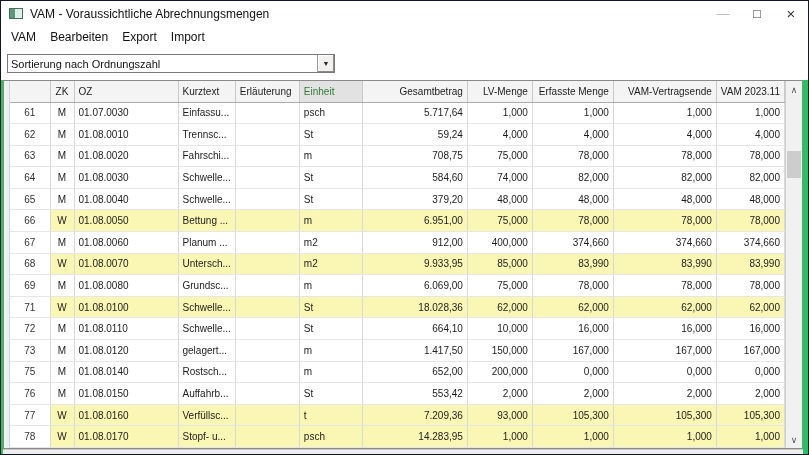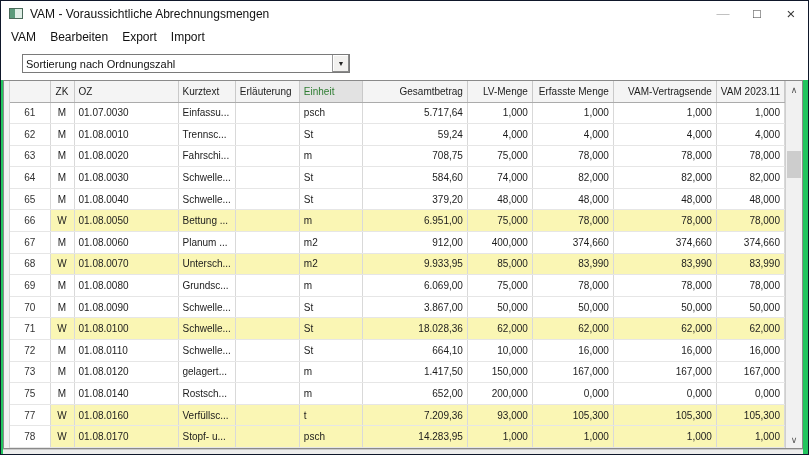--- a/index.html
+++ b/index.html
@@ -16,21 +16,21 @@
   .win-btn { width:34px; text-align:center; line-height:25px; font-size:13px; color:#3a3a3a; cursor:default; }
   .win-btn.min { color:#b9b9b9; }
   .win-btn.close { font-size:15px; }
 
   
   .menubar { height:22px; display:flex; align-items:center; padding-left:3px;
              font-size:12px; color:#111; background:#fff; }
   .menu-item { padding:3px 7px; }
 
   
-  .combo-row { height:32px; padding:6px 0 0 21px; background:#fff; }
+  .combo-row { height:32px; padding:6px 0 0 6px; background:#fff; }
   .combobox { width:328px; height:19px; border:1px solid #7a7a7a; display:flex;
               align-items:center; background:#fff; font-size:11px; }
   .combo-value { flex:1; padding-left:3px; color:#111; white-space:nowrap; overflow:hidden; }
   .combo-btn { width:17px; height:17px; background:#f2f1ef; border-left:1px solid #9a9a9a;
                box-shadow:inset -1px -1px 0 #8a8a8a, inset 1px 1px 0 #ffffff;
                display:flex; align-items:center; justify-content:center;
                font-size:7px; color:#222; }
 
   
   .grid { position:relative; margin-left:2px; width:800px; height:369px;
@@ -228,33 +228,20 @@
             <td class="c-oz">01.08.0080</td>
             <td class="c-kurztext">Grundsc...</td>
             <td class="c-erlaeuterung"></td>
             <td class="c-einheit">m</td>
             <td class="c-gesamtbetrag">6.069,00</td>
             <td class="c-lv_menge">75,000</td>
             <td class="c-erfasste_menge">78,000</td>
             <td class="c-vam_vertragsende">78,000</td>
             <td class="c-vam_2023_11">78,000</td>
           </tr>
-          <tr>
-            <td class="c-num">70</td>
-            <td class="c-zk">M</td>
-            <td class="c-oz">01.08.0090</td>
-            <td class="c-kurztext">Schwelle...</td>
-            <td class="c-erlaeuterung"></td>
-            <td class="c-einheit">St</td>
-            <td class="c-gesamtbetrag">3.867,00</td>
-            <td class="c-lv_menge">50,000</td>
-            <td class="c-erfasste_menge">50,000</td>
-            <td class="c-vam_vertragsende">50,000</td>
-            <td class="c-vam_2023_11">50,000</td>
-          </tr>
           <tr class="hl">
             <td class="c-num">71</td>
             <td class="c-zk">W</td>
             <td class="c-oz">01.08.0100</td>
             <td class="c-kurztext">Schwelle...</td>
             <td class="c-erlaeuterung"></td>
             <td class="c-einheit">St</td>
             <td class="c-gesamtbetrag">18.028,36</td>
             <td class="c-lv_menge">62,000</td>
             <td class="c-erfasste_menge">62,000</td>
@@ -292,20 +279,33 @@
             <td class="c-zk">M</td>
             <td class="c-oz">01.08.0140</td>
             <td class="c-kurztext">Rostsch...</td>
             <td class="c-erlaeuterung"></td>
             <td class="c-einheit">m</td>
             <td class="c-gesamtbetrag">652,00</td>
             <td class="c-lv_menge">200,000</td>
             <td class="c-erfasste_menge">0,000</td>
             <td class="c-vam_vertragsende">0,000</td>
             <td class="c-vam_2023_11">0,000</td>
+          </tr>
+          <tr>
+            <td class="c-num">76</td>
+            <td class="c-zk">M</td>
+            <td class="c-oz">01.08.0150</td>
+            <td class="c-kurztext">Auffahrb...</td>
+            <td class="c-erlaeuterung"></td>
+            <td class="c-einheit">St</td>
+            <td class="c-gesamtbetrag">553,42</td>
+            <td class="c-lv_menge">2,000</td>
+            <td class="c-erfasste_menge">2,000</td>
+            <td class="c-vam_vertragsende">2,000</td>
+            <td class="c-vam_2023_11">2,000</td>
           </tr>
           <tr class="hl">
             <td class="c-num">77</td>
             <td class="c-zk">W</td>
             <td class="c-oz">01.08.0160</td>
             <td class="c-kurztext">Verfüllsc...</td>
             <td class="c-erlaeuterung"></td>
             <td class="c-einheit">t</td>
             <td class="c-gesamtbetrag">7.209,36</td>
             <td class="c-lv_menge">93,000</td>

